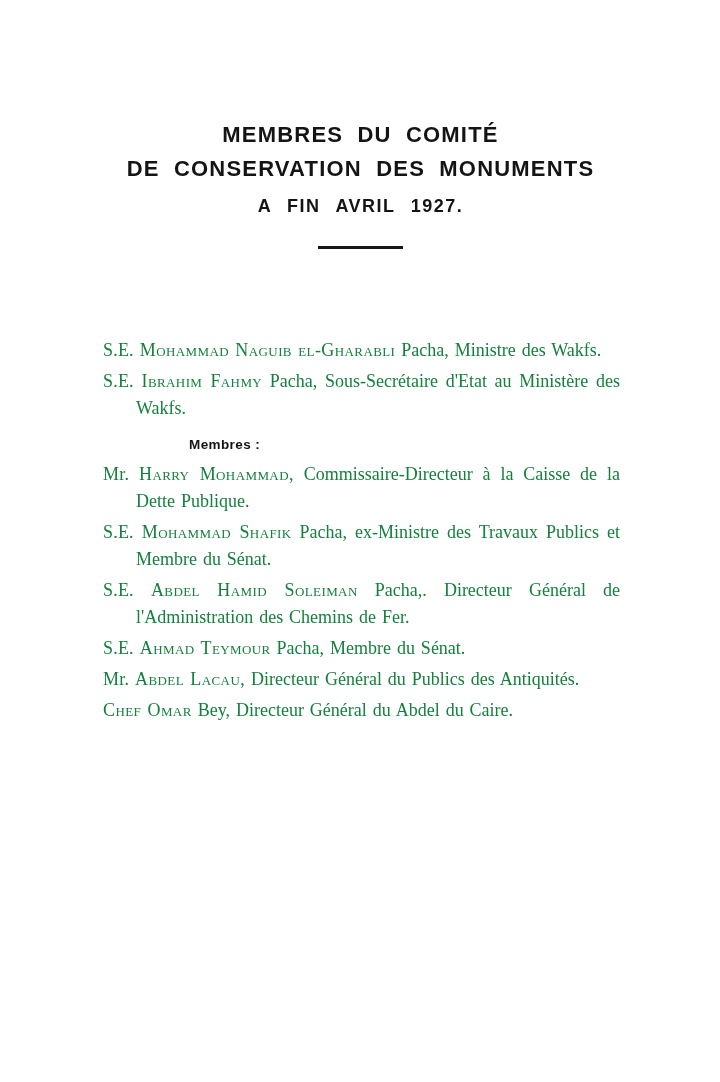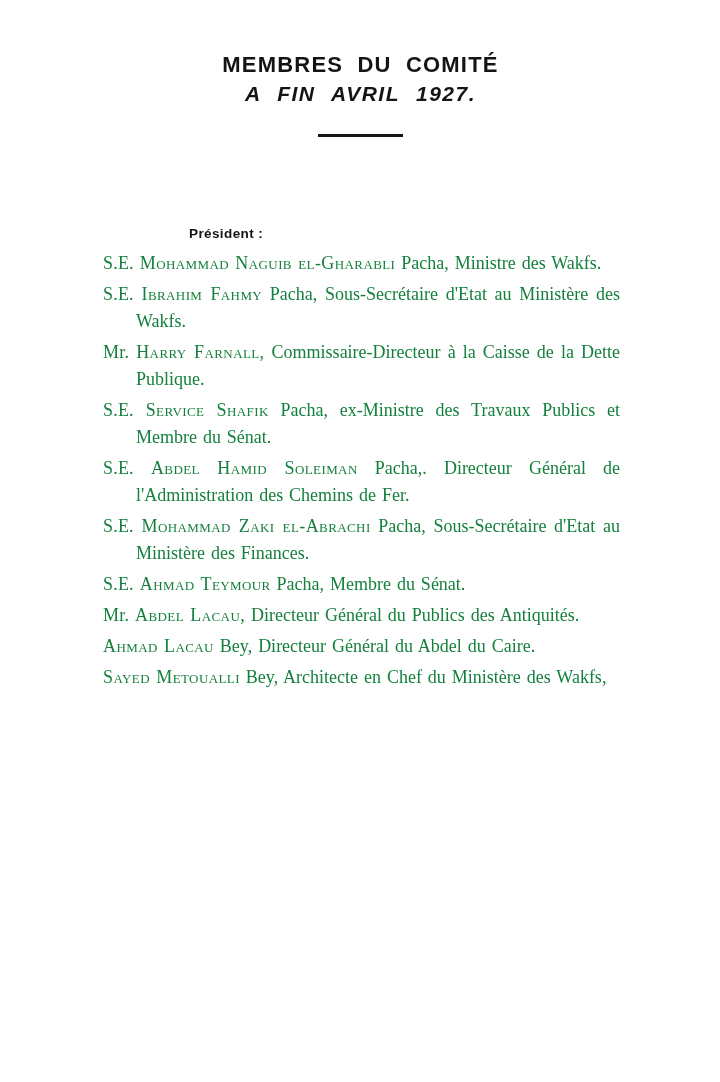--- a/index.html
+++ b/index.html
@@ -11,46 +11,45 @@
     position: relative;
     width: 720px;
     height: 1082px;
     background: #ffffff;
     color: #1a1a1a;
     overflow: hidden;
     font-family: "Liberation Serif", serif;
   }
   
   .title-block {
-    padding-top: 48px;
+    padding-top: 118px;
     margin-left: 101px;
     width: 519px;
     text-align: center;
   }
   h1 {
     margin: 0;
     font-family: "Liberation Sans", sans-serif;
     font-weight: 700;
     font-size: 22px;
     line-height: 34px;
     letter-spacing: 1.2px;
     word-spacing: 7px;
     color: #141414;
   }
   h1 .t-line { display: block; }
   .date-line {
-    margin-top: 0;
+    margin-top: 8px;
     font-family: "Liberation Sans", sans-serif;
     font-weight: 700;
-    font-size: 21px;
+    font-size: 18px;
     line-height: 24px;
     letter-spacing: 1.5px;
     word-spacing: 9px;
     color: #141414;
-    font-style: italic;
   }
   .rule {
     width: 85px;
     height: 3px;
     background: #161616;
     margin: 28px auto 0 auto;
   }
   
   .body-block {
     margin: 88px 0 0 103px;
@@ -83,83 +82,74 @@
   .prefix { letter-spacing: 0.2px; }
 </style>
 </head>
 <body>
 
 <div class="page">
 
   <header class="title-block">
     <h1>
       <span class="t-line">MEMBRES DU COMITÉ</span>
+      <span class="t-line">DE CONSERVATION DES MONUMENTS</span>
     </h1>
     <div class="date-line">A FIN AVRIL 1927.</div>
     <div class="rule"></div>
   </header>
 
   <main class="body-block">
 
-    <h2 class="sec-label">Président :</h2>
     <p class="entry">
       <span class="prefix">S.E.</span>
       <span class="sc">Mohammad Naguib el-Gharabli</span>
       <span>Pacha, Ministre des Wakfs.</span>
     </p>
 
     <p class="entry">
       <span class="prefix">S.E.</span>
       <span class="sc">Ibrahim Fahmy</span>
       <span>Pacha, Sous-Secrétaire d'Etat au Ministère des Wakfs.</span>
     </p>
 
+    <h2 class="sec-label">Membres :</h2>
 
     <p class="entry">
       <span class="prefix">Mr.</span>
-      <span class="sc">Harry Farnall,</span>
+      <span class="sc">Harry Mohammad,</span>
       <span>Commissaire-Directeur à la Caisse de la Dette Publique.</span>
     </p>
 
     <p class="entry">
       <span class="prefix">S.E.</span>
-      <span class="sc">Service Shafik</span>
+      <span class="sc">Mohammad Shafik</span>
       <span>Pacha, ex-Ministre des Travaux Publics et Membre du Sénat.</span>
     </p>
 
     <p class="entry">
       <span class="prefix">S.E.</span>
       <span class="sc">Abdel Hamid Soleiman</span>
       <span>Pacha,. Directeur Général de l'Administration des Chemins de Fer.</span>
     </p>
 
-    <p class="entry">
-      <span class="prefix">S.E.</span>
-      <span class="sc">Mohammad Zaki el-Abrachi</span>
-      <span>Pacha, Sous-Secrétaire d'Etat au Ministère des Finances.</span>
-    </p>
 
     <p class="entry">
       <span class="prefix">S.E.</span>
       <span class="sc">Ahmad Teymour</span>
       <span>Pacha, Membre du Sénat.</span>
     </p>
 
     <p class="entry">
       <span class="prefix">Mr.</span>
       <span class="sc">Abdel Lacau,</span>
       <span>Directeur Général du Publics des Antiquités.</span>
     </p>
 
     <p class="entry">
       <span class="prefix"></span>
-      <span class="sc">Ahmad Lacau</span>
+      <span class="sc">Chef Omar</span>
       <span>Bey, Directeur Général du Abdel du Caire.</span>
     </p>
 
-    <p class="entry">
-      <span class="prefix"></span>
-      <span class="sc">Sayed Metoualli</span>
-      <span>Bey, Architecte en Chef du Ministère des Wakfs,</span>
-    </p>
 
   </main>
 </div>
 
 </body></html>

